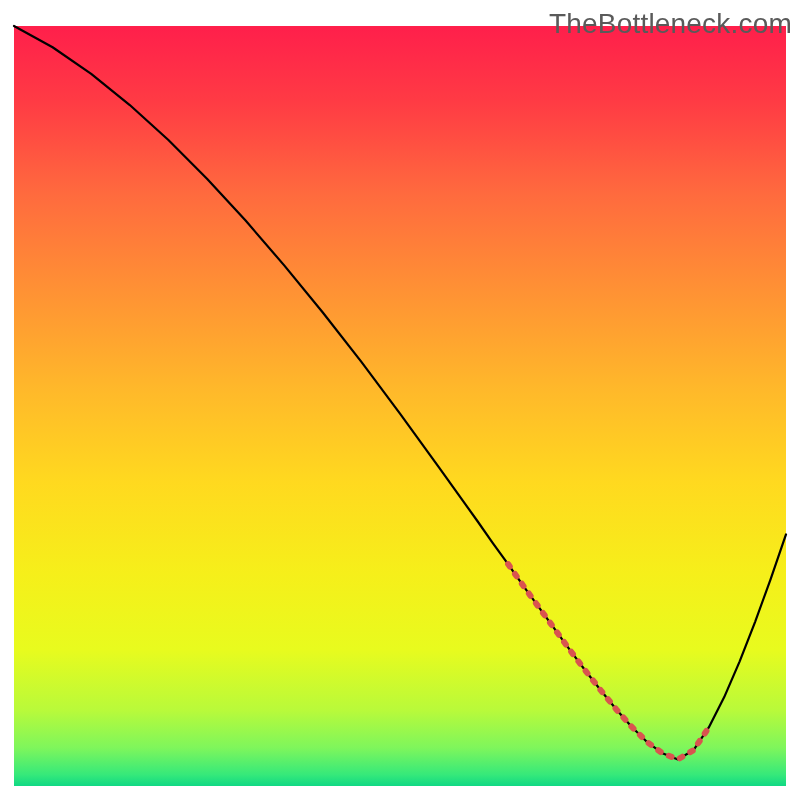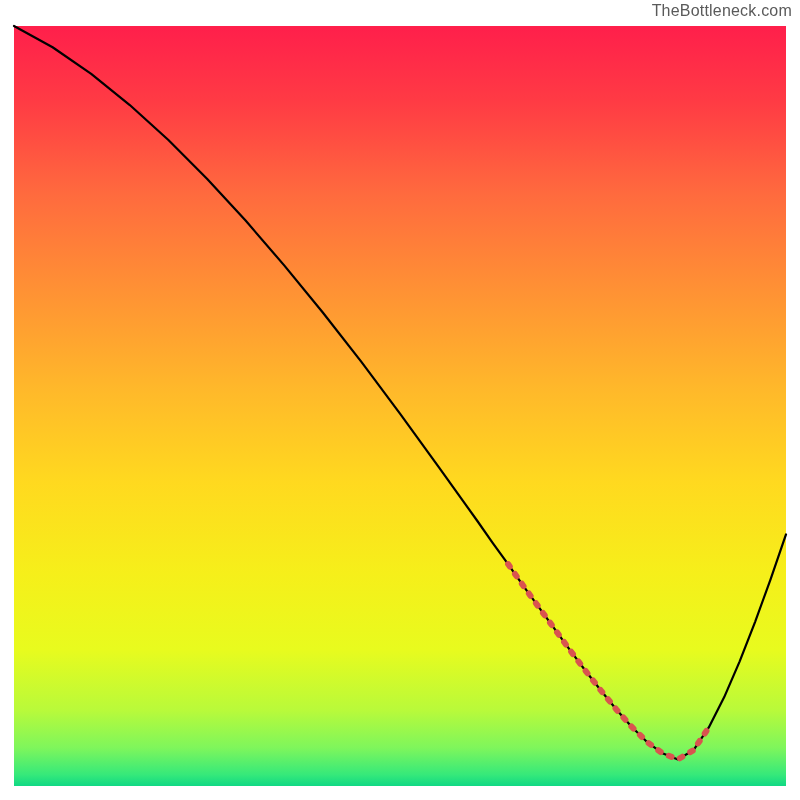--- a/index.html
+++ b/index.html
@@ -14,23 +14,23 @@
   .chart-wrap {
     position: relative;
     width: 800px;
     height: 800px;
   }
   svg {
     display: block;
   }
   .watermark {
     position: absolute;
-    top: 2px;
+    top: 8px;
     right: 8px;
-    font-size: 16px;
+    font-size: 28px;
     color: #5a5a5a;
     letter-spacing: 0.2px;
     font-weight: 500;
     text-align: center;
   }
 </style>
 </head>
 <body>
 
 <div class="chart-wrap">

